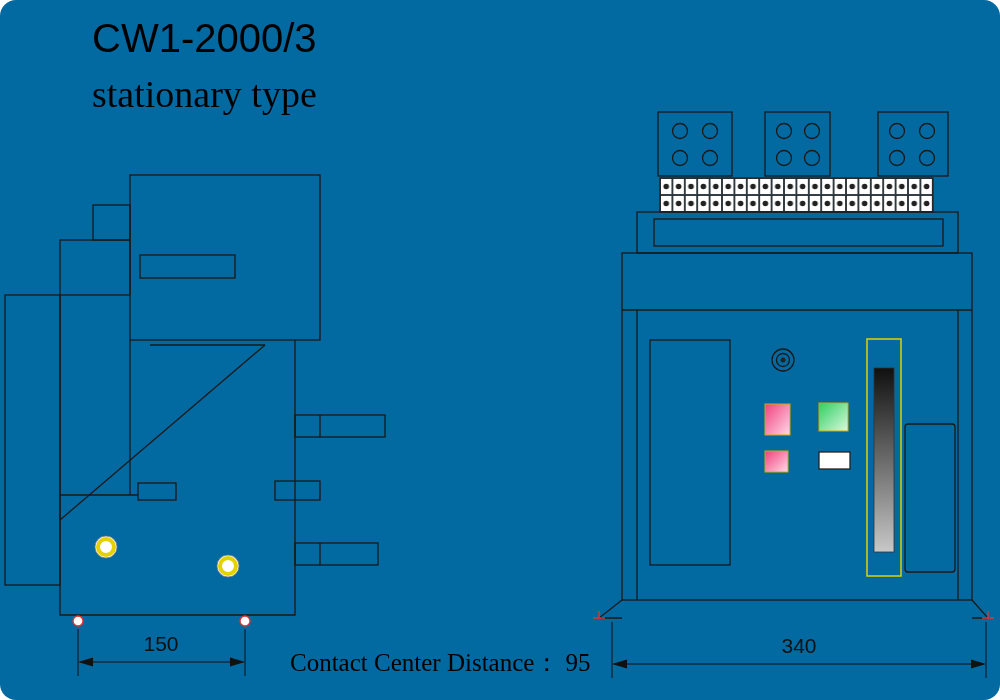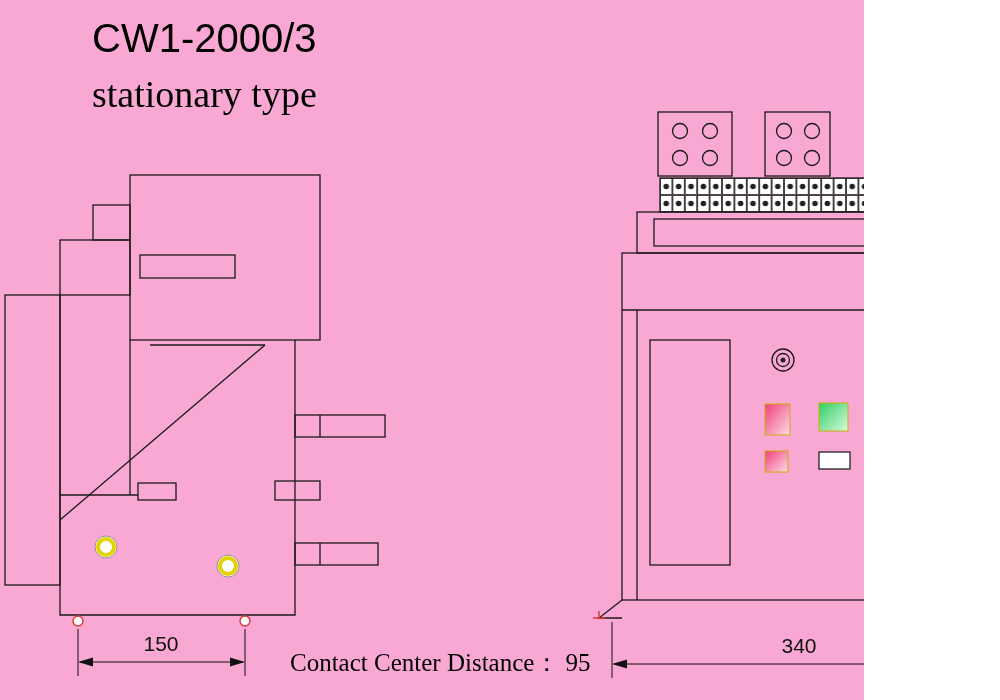--- a/index.html
+++ b/index.html
@@ -1,21 +1,22 @@
 <!DOCTYPE html>
 <html><head>
 <meta charset="utf-8">
 <style>
   html, body { margin: 0; padding: 0; background: #ffffff; }
   .canvas {
     position: relative;
-    width: 864px;
+    width: 1000px;
     height: 700px;
-    background: #f9a8d4;
+    background: #0369a1;
     overflow: hidden;
+    border-radius: 16px;
   }
   svg { display: block; }
   .t-title { font-family: "Liberation Sans", sans-serif; font-size: 40px; fill: #000; }
   .t-sub   { font-family: "Liberation Serif", serif;    font-size: 38px; fill: #000; }
   .t-note  { font-family: "Liberation Serif", serif;    font-size: 25px; fill: #000; }
   .t-dim   { font-family: "Liberation Sans", sans-serif; font-size: 21px; fill: #111; }
 </style>
 </head>
 <body>
 

